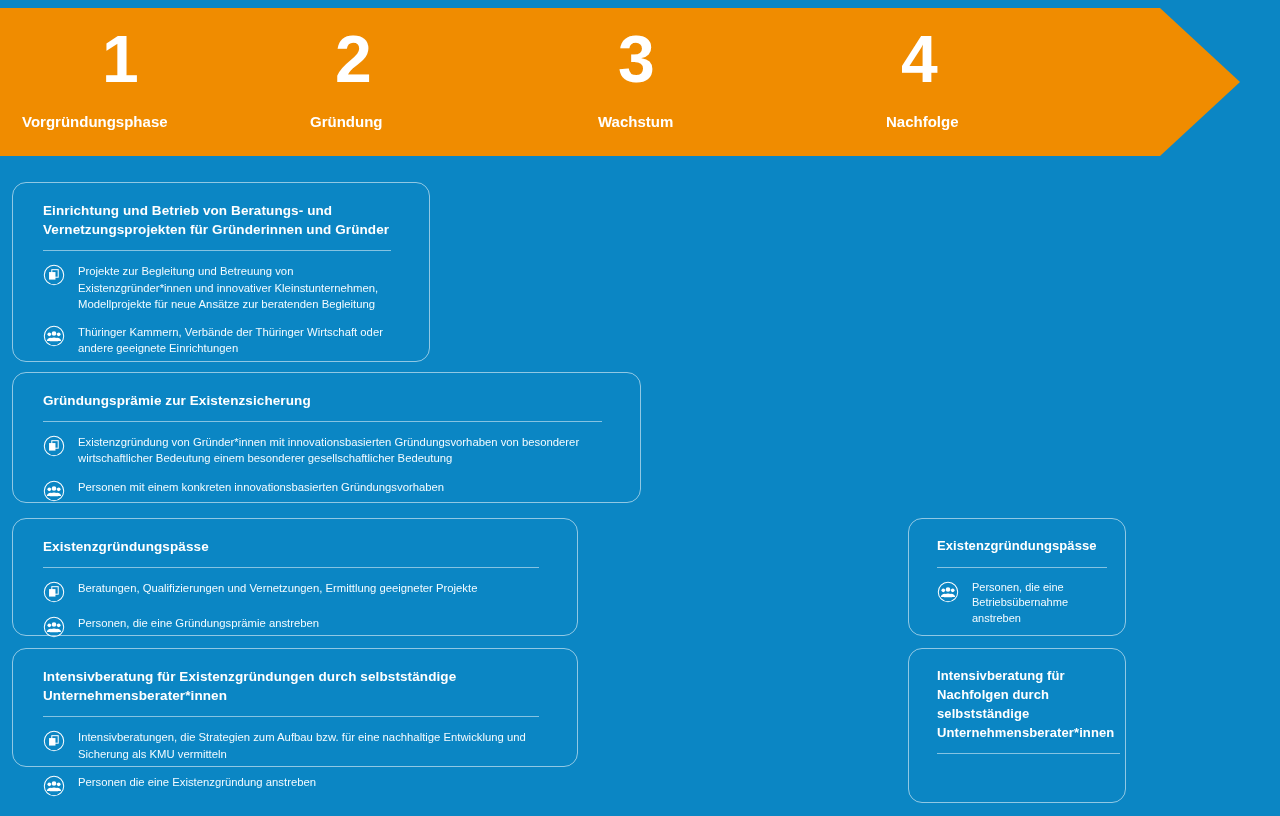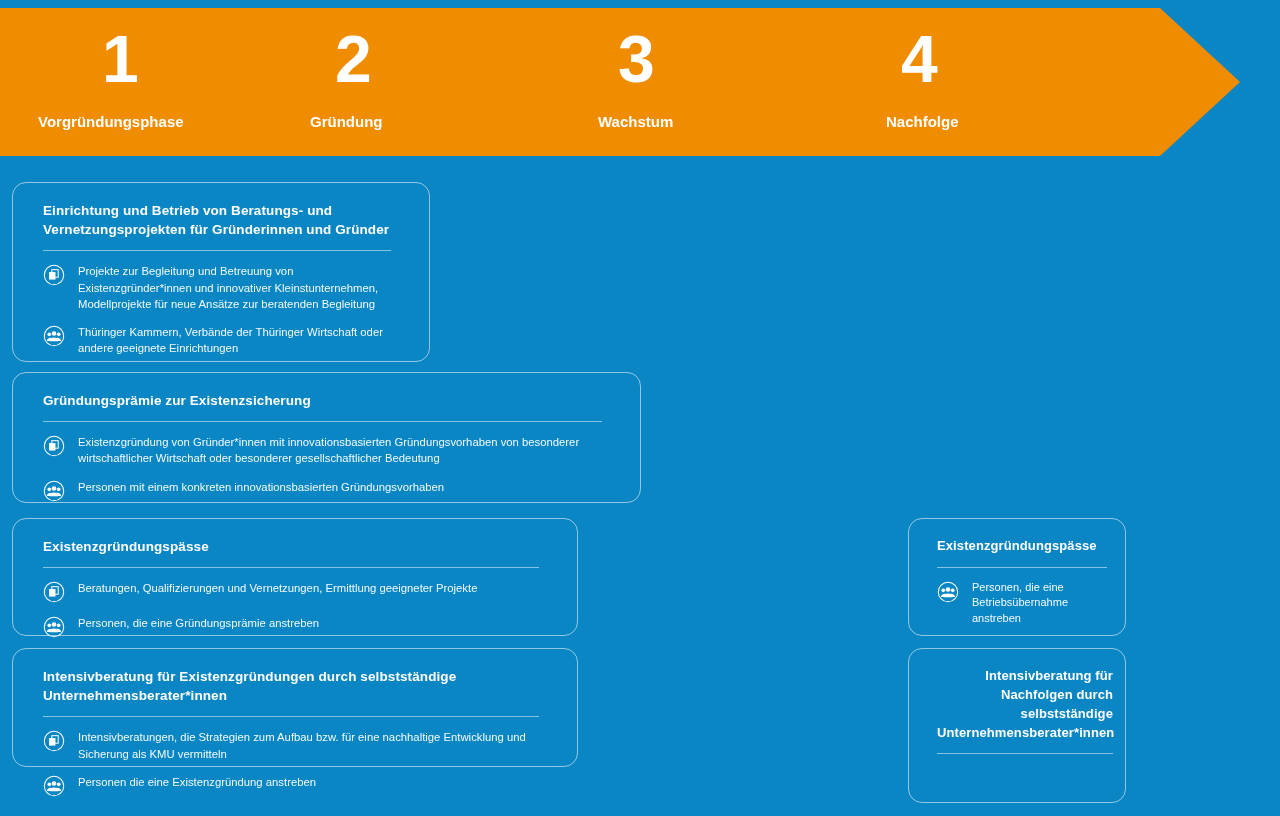--- a/index.html
+++ b/index.html
@@ -62,21 +62,21 @@
 
   .phase-label {
     position: absolute;
     top: 105px;
     left: 0;
     font-size: 15px;
     font-weight: 700;
     color: #ffffff;
     white-space: nowrap;
   }
-  .phase-col.c1 .phase-label { left: 16px; text-align: right; }
+  .phase-col.c1 .phase-label { left: 0px; text-align: right; }
   .phase-col.c2 .phase-label { left: 0px; }
   .phase-col.c3 .phase-label { left: 0px; }
   .phase-col.c4 .phase-label { left: 0px; }
 
   
   .card {
     position: absolute;
     border: 1.5px solid rgba(255,255,255,0.55);
     border-radius: 14px;
     background: transparent;
@@ -122,21 +122,21 @@
     font-family: "Liberation Sans", sans-serif;
   }
 
   
   #card-beratungsprojekte { left: 12px;  top: 182px; width: 418px; height: 180px; }
   #card-gruendungspraemie { left: 12px;  top: 372px; width: 629px; height: 131px; }
   #card-existenzgruendungspaesse-links { left: 12px; top: 518px; width: 566px; height: 118px; }
   #card-intensivberatung-gruendung { left: 12px; top: 648px; width: 566px; height: 119px; }
 
   #card-existenzgruendungspaesse-rechts { left: 908px; top: 518px; width: 218px; height: 118px; padding: 18px 18px 16px 28px; }
-  #card-intensivberatung-nachfolge { left: 908px; top: 648px; width: 218px; height: 155px; padding: 18px 12px 16px 28px; text-align: right; }
+  #card-intensivberatung-nachfolge { left: 908px; top: 648px; width: 218px; height: 155px; padding: 18px 5px 16px 28px; }
 
   #card-existenzgruendungspaesse-rechts .card-title,
   #card-intensivberatung-nachfolge .card-title { font-size: 13px; line-height: 1.45; }
 
   #card-existenzgruendungspaesse-rechts .row-text,
   #card-intensivberatung-nachfolge .row-text { font-size: 11px; line-height: 1.42; }
 </style>
 </head>
 <body>
 
@@ -202,21 +202,21 @@
   <div class="card-rule"></div>
   <div class="rows">
     <div class="row">
       <span class="row-icon">
         <svg viewBox="0 0 24 24">
             <circle cx="12" cy="12" r="10.6" fill="none" stroke="#ffffff" stroke-width="1.1"></circle>
             <rect x="9.6" y="6.2" width="7" height="8.2" fill="none" stroke="#ffffff" stroke-width="1.1"></rect>
             <rect x="6.6" y="8.8" width="7" height="8.2" fill="#ffffff"></rect>
           </svg>
       </span>
-      <span class="row-text">Existenzgründung von Gründer*innen mit innovationsbasierten Gründungsvorhaben von besonderer wirtschaftlicher Wirtschaft oder besonderer gesellschaftlicher Bedeutung</span>
+      <span class="row-text">Existenzgründung von Gründer*innen mit innovationsbasierten Gründungsvorhaben von besonderer wirtschaftlicher Bedeutung einem besonderer gesellschaftlicher Bedeutung</span>
     </div>
     <div class="row">
       <span class="row-icon">
         <svg viewBox="0 0 24 24">
             <circle cx="12" cy="12" r="10.6" fill="none" stroke="#ffffff" stroke-width="1.1"></circle>
             <circle cx="12" cy="9.3" r="2.5" fill="#ffffff"></circle>
             <circle cx="6.9" cy="10.2" r="2" fill="#ffffff"></circle>
             <circle cx="17.1" cy="10.2" r="2" fill="#ffffff"></circle>
             <path d="M4.2 17.4c0-2.2 2-3.6 4.3-3.6 1 0 1.9.25 2.6.7-.9.6-1.5 1.6-1.6 2.9z" fill="#ffffff"></path>
             <path d="M19.8 17.4c0-2.2-2-3.6-4.3-3.6-1 0-1.9.25-2.6.7.9.6 1.5 1.6 1.6 2.9z" fill="#ffffff"></path>

